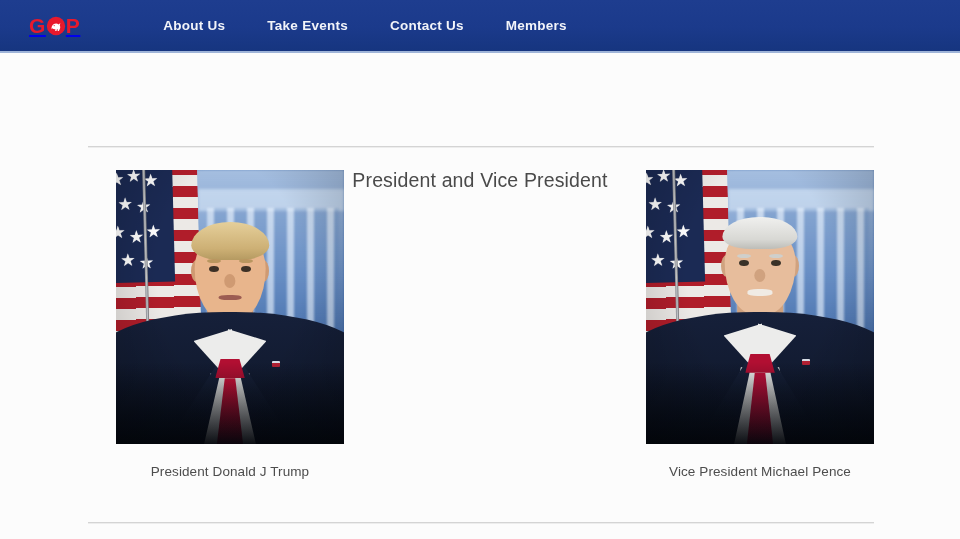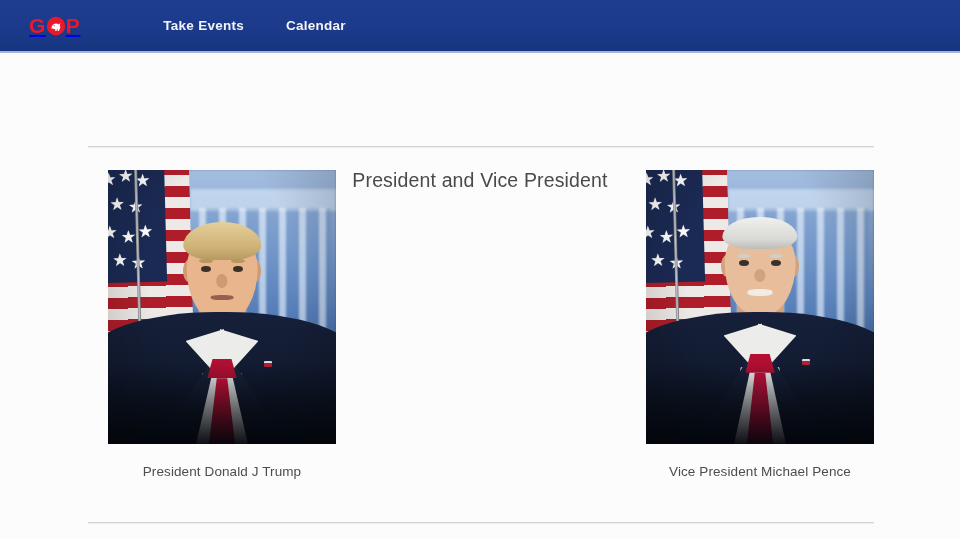--- a/index.html
+++ b/index.html
@@ -121,21 +121,21 @@
     top: 117px;
     left: 0;
     width: 960px;
     height: 330px;
   }
 
   .portrait-card {
     position: absolute;
     width: 228px;
   }
-  .portrait-card.left  { left: 108px; }
+  .portrait-card.left  { left: 116px; }
   .portrait-card.right { left: 646px; }
 
   .photo-frame {
     position: relative;
     width: 228px;
     height: 274px;
     overflow: hidden;
     background: #0b1a33;
   }
 
@@ -404,22 +404,24 @@
           <circle cx="10" cy="10" r="9.2" fill="#e8192c"></circle>
           <path d="M5.6 13.4c-0.4-2.1 0.4-4.2 2.3-5.3 1.6-0.9 3.5-0.7 4.8 0.4l1.6-1.4-0.5 2.3c0.5 0.9 0.6 2 0.2 3l-1.1 2.6h-1.3l0.3-1.8-1.1 0.4-0.3 1.4H9.2l0.2-1.7c-1.2 0.1-2.4-0.3-3.3-1.1l-0.5 1.2z" fill="#ffffff"></path>
           <circle cx="8.2" cy="9.6" r="0.55" fill="#e8192c"></circle>
         </svg>
       </span>
       <span class="gop-p">P</span>
     </span>
   </a>
 
   <nav class="nav-links">
+    <a class="nav-link" href="#">About Us</a>
     <a class="nav-link" href="#">Take Events</a>
-    <a class="nav-link" href="#">Calendar</a>
+    <a class="nav-link" href="#">Contact Us</a>
+    <a class="nav-link" href="#">Members</a>
   </nav>
 </div>
 
 <div class="page">
 
   <div class="divider top"></div>
 
   <h1 class="section-title">President and Vice President</h1>
 
   <div class="portrait-row">

